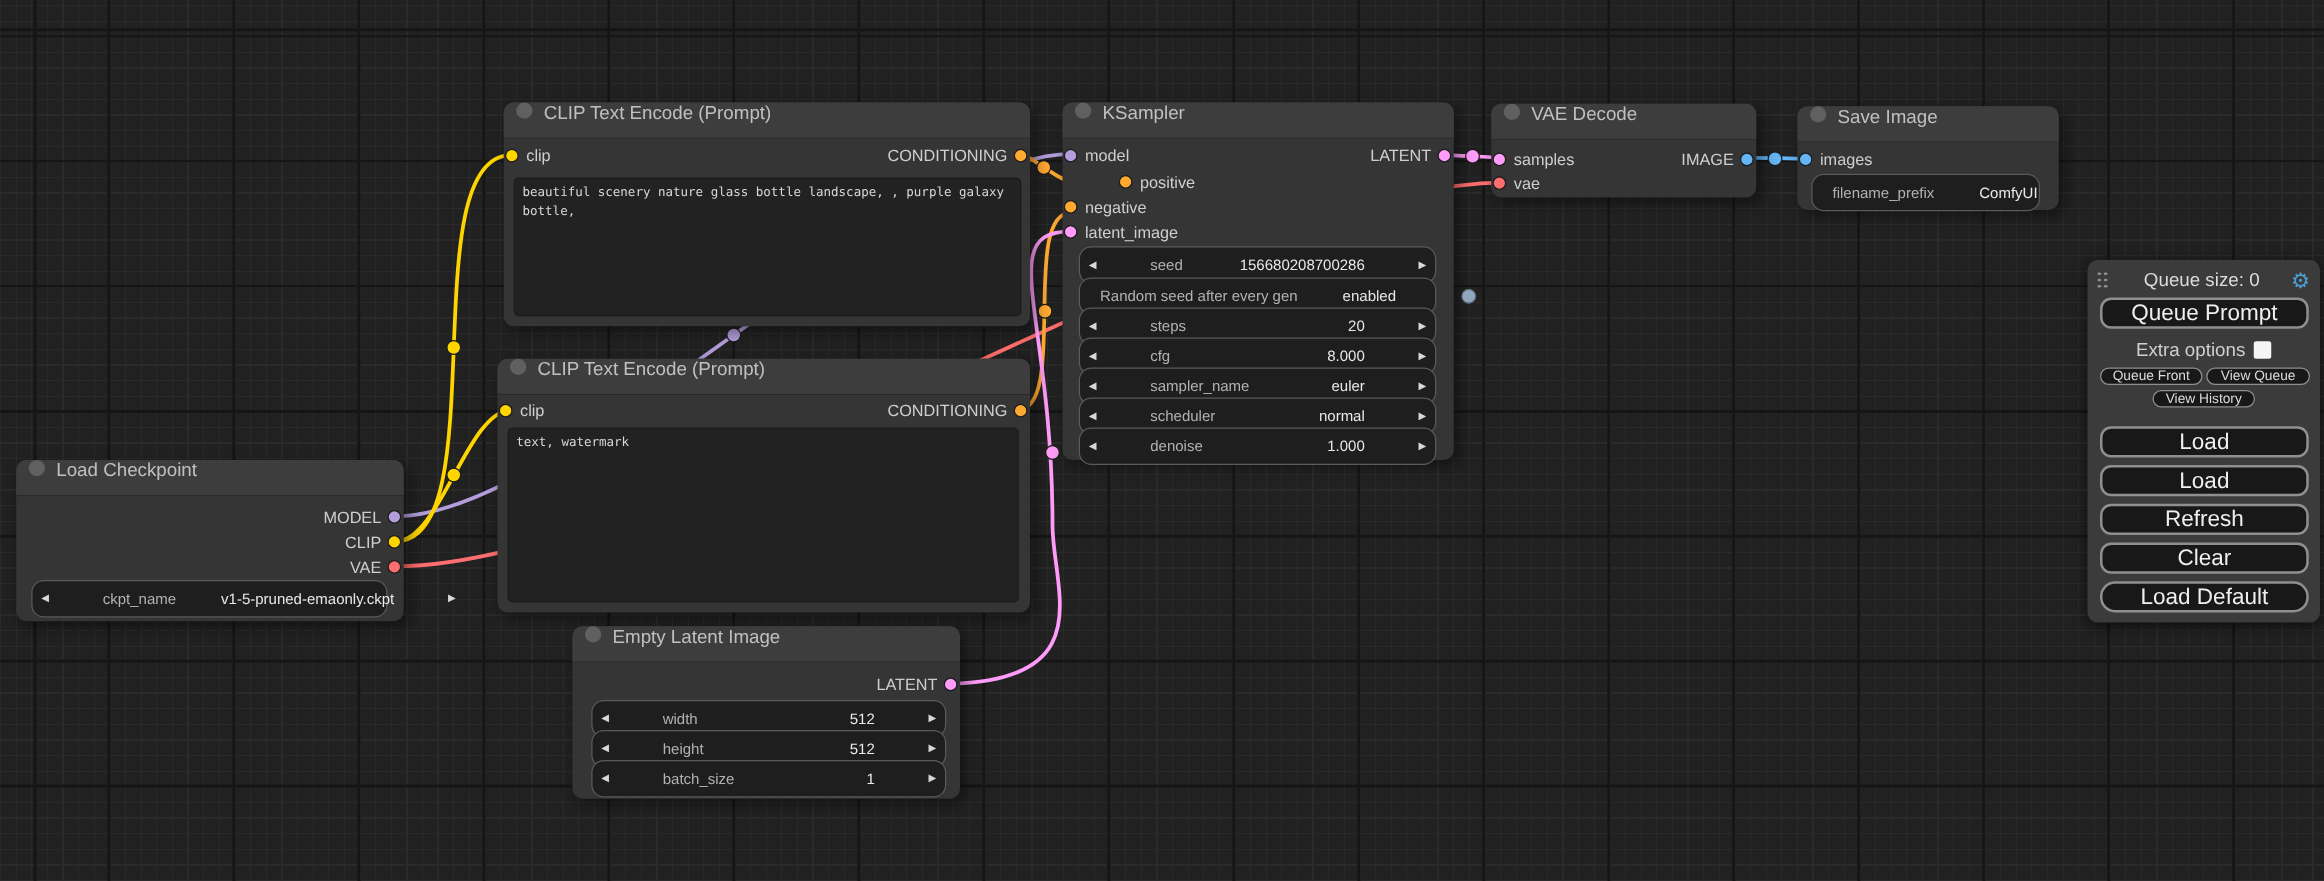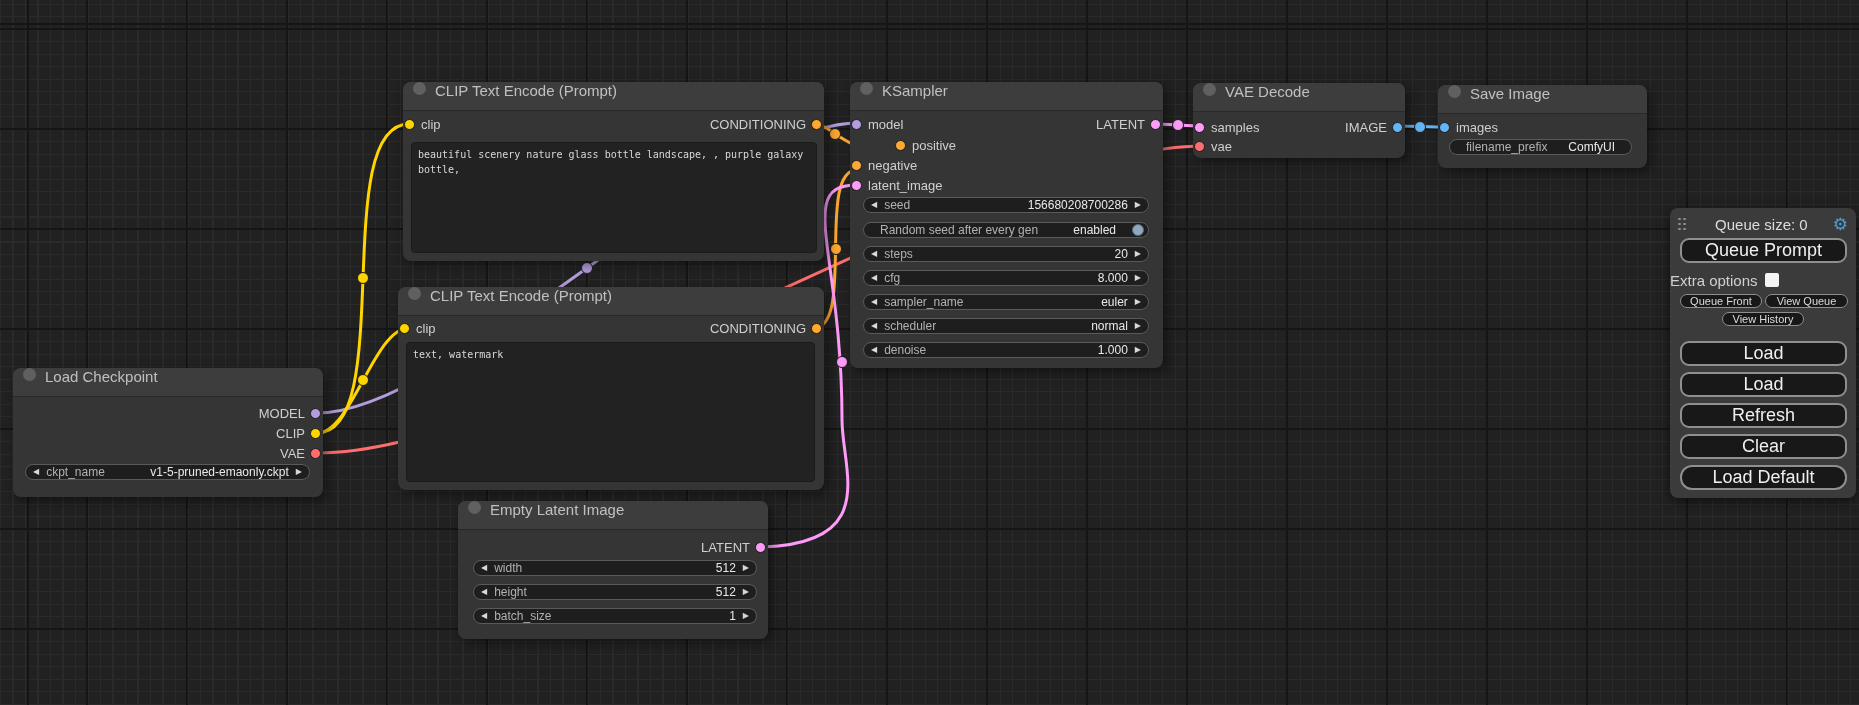--- a/index.html
+++ b/index.html
@@ -31,23 +31,24 @@
   .dot.in{left:1px;}
   .dot.out{right:2px;}
   .slabel.in{margin-left:18px;}
   .slabel.out{margin-left:auto;margin-right:18px;}
   .ta{
     position:absolute;background:#222;border:1px solid #1b1b1b;border-radius:4px;
     font-family:"DejaVu Sans Mono",monospace;font-size:10px;line-height:15px;
     color:#d8d8d8;padding:4px 6px;box-sizing:border-box;resize:none;overflow:hidden;outline:none;
   }
   .widget{
-    position:absolute;height:16px;background:#1e1e1e;border:1px solid #5a5a5a;
+    position:absolute;height:30px;background:#1e1e1e;border:1px solid #5a5a5a;
     border-radius:10px;display:flex;align-items:center;font-size:12px;box-sizing:border-box;
     white-space:nowrap;
+    gap:36px;
   }
   .warr{color:#d8d8d8;font-size:8px;padding:0 7px;line-height:16px;}
   .wlabel{color:#b2b2b2;}
   .wvalue{margin-left:auto;color:#e9e9e9;}
   .widget.noarrow .wlabel{margin-left:16px;}
   .widget.noarrow .wvalue{margin-right:10px;}
   .toggle-circle{width:12px;height:12px;border-radius:50%;margin:0 4px 0 6px;border:1px solid #5a6a7a;box-sizing:border-box;flex:none;}
   
   .menu{
     position:absolute;left:1670px;top:208px;width:186px;height:290px;z-index:3;
@@ -57,21 +58,21 @@
   .drag-dots{display:grid;grid-template-columns:repeat(2,3px);grid-auto-rows:3px;gap:2px;margin-right:4px;}
   .drag-dots i{width:2.5px;height:2.5px;border-radius:50%;background:#8d8d8d;}
   .queue-size{flex:1;text-align:center;font-size:15px;color:#dcdcdc;}
   .gear{font-size:17px;line-height:17px;}
   .btn{
     position:absolute;left:10px;right:9px;height:25px;background:#181818;color:#efefef;
     border:2px solid #8f8f8f;border-radius:9px;font-size:18px;display:flex;
     align-items:center;justify-content:center;font-family:"Liberation Sans",sans-serif;box-sizing:border-box;
   }
   .btn.small{height:14px;font-size:11px;border-width:1px;border-radius:8px;color:#dcdcdc;}
-  .extra-row{position:absolute;top:64px;left:0;right:0;height:16px;display:flex;align-items:center;justify-content:flex-start;font-size:15px;color:#cfcfcf;}
+  .extra-row{position:absolute;top:64px;left:0;right:0;height:16px;display:flex;align-items:center;justify-content:center;font-size:15px;color:#cfcfcf;}
   .checkbox{width:14px;height:14px;background:#f4f4f4;border-radius:2px;margin-left:7px;}
 </style>
 </head>
 <body>
 
 <svg class="wires" width="1859" height="705" viewBox="0 0 1859 705">
   <path d="M 317 453 C 538 453, 982 146, 1203 146" stroke="#FF6E6E"></path>
   <path d="M 317 413 C 452 413, 722 123, 857 123" stroke="#B39DDB"></path>
   <path d="M 317 433 C 397 433, 329 124, 409 124" stroke="#FFD500"></path>
   <path d="M 317 433 C 352 433, 374 328, 409 328" stroke="#FFD500"></path>

